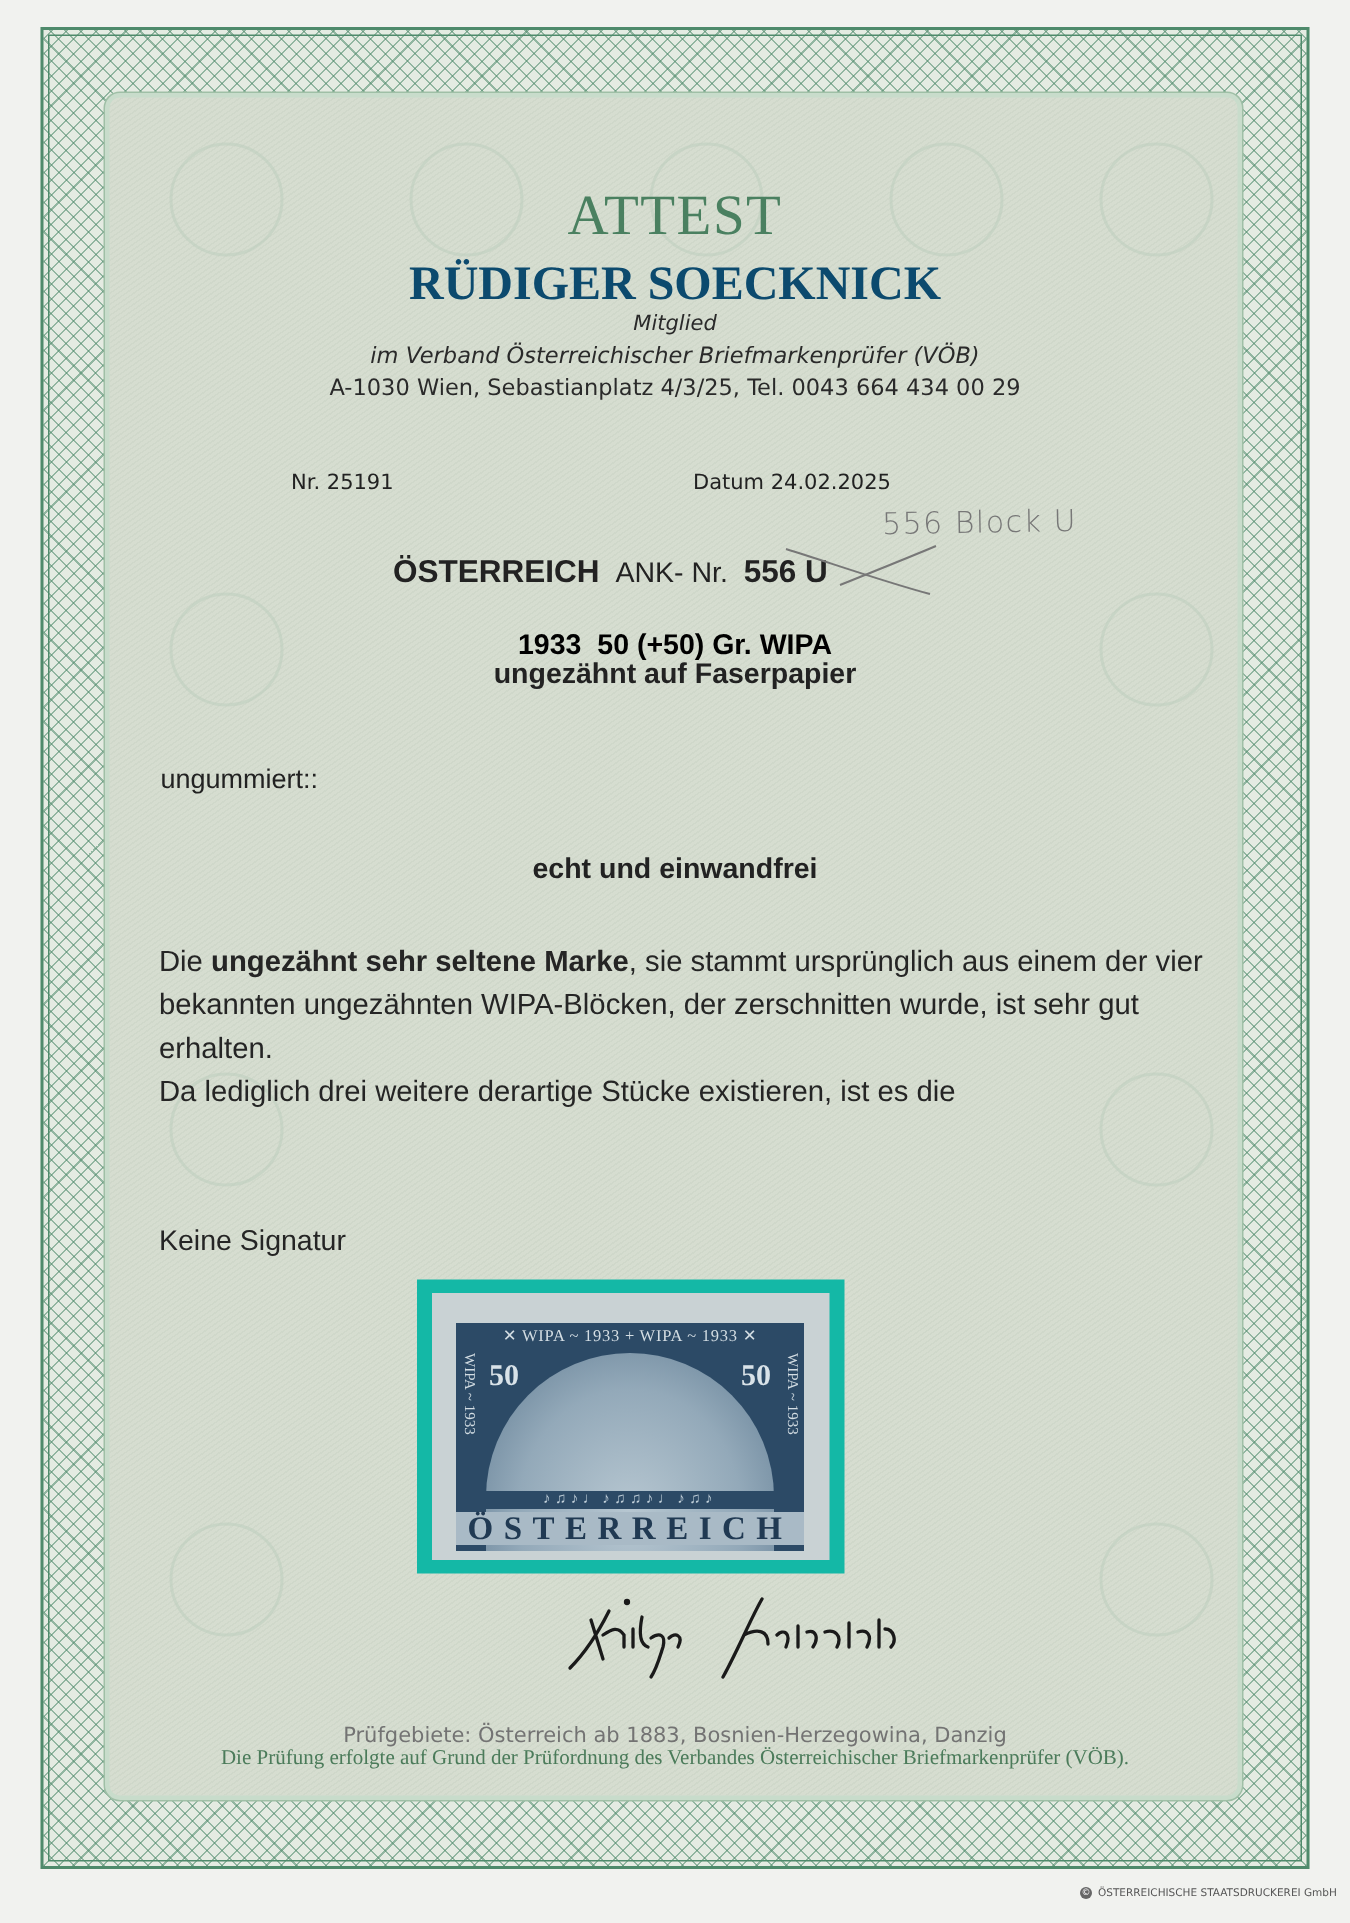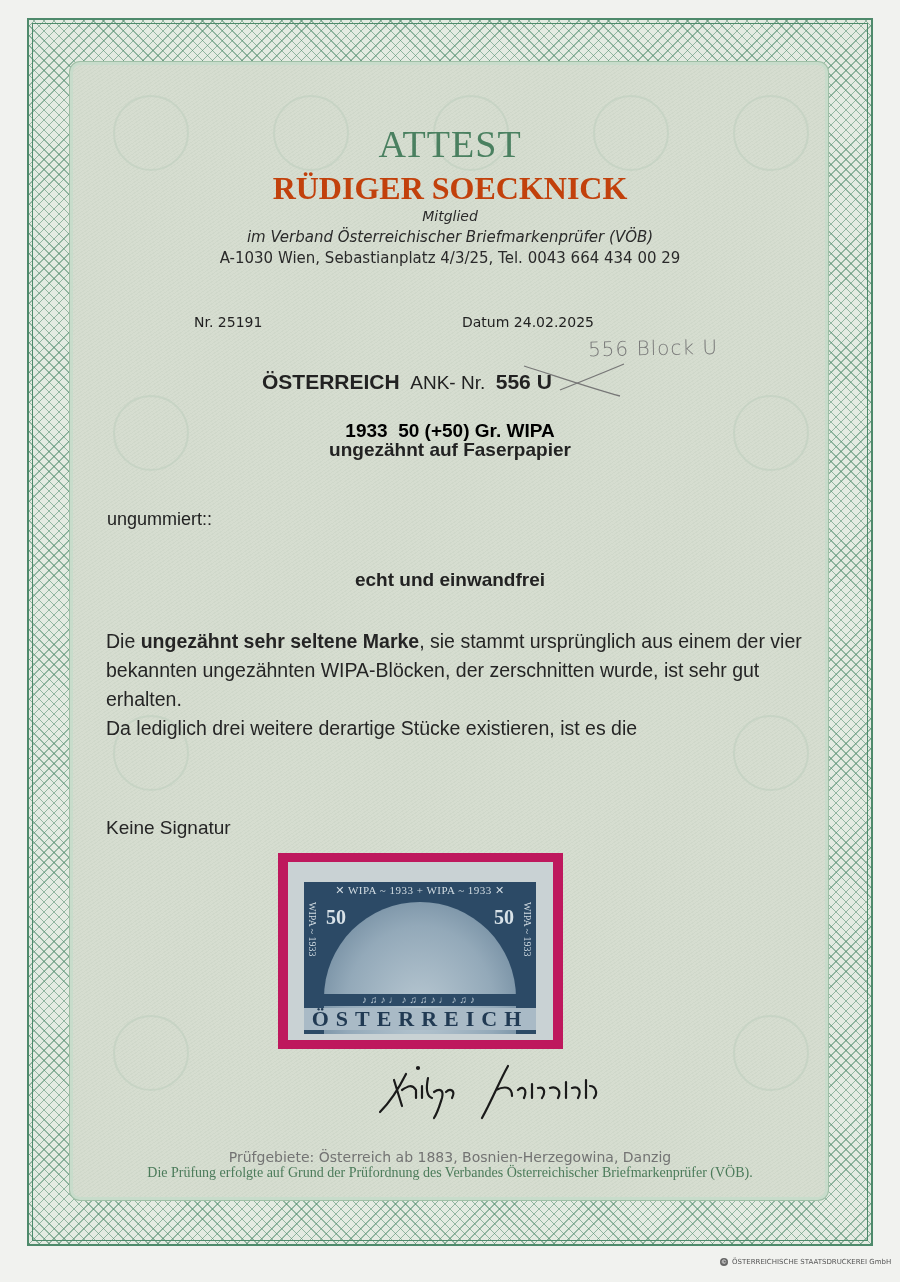--- a/index.html
+++ b/index.html
@@ -25,39 +25,39 @@
   }
   .wm {
     position:absolute; width:76px; height:76px; border-radius:50%;
     border:2px solid rgba(190,205,190,0.55); box-sizing:border-box;
   }
   .txt { position:absolute; left:0; width:900px; text-align:center; color:#1e1e1e; }
   .serif { font-family:"Liberation Serif", serif; }
   .sans { font-family:"Liberation Sans", sans-serif; }
   .dj { font-family:"DejaVu Sans", sans-serif; }
   .attest { top:122px; font-size:38px; color:#4a8060; letter-spacing:1px; }
-  .name { top:170px; font-size:32px; font-weight:bold; color:#c2410c; }
+  .name { top:170px; font-size:32px; font-weight:bold; color:#0c4a6e; }
   .mitglied { top:208px; font-size:14px; font-style:italic; color:#2a2a2a; }
   .verband { top:228px; font-size:15px; font-style:italic; color:#2a2a2a; }
   .addr { top:249px; font-size:15px; color:#2a2a2a; }
   .nr { position:absolute; left:194px; top:314px; font-size:14px; color:#222; }
   .datum { position:absolute; left:462px; top:314px; font-size:14px; color:#222; }
   .hand { position:absolute; left:588px; top:336px; font-family:"DejaVu Sans", sans-serif; font-size:20px; color:#777; font-weight:300; letter-spacing:1px; transform:rotate(-1deg); }
   .country-line { position:absolute; left:262px; top:370px; font-size:19px; color:#222; white-space:nowrap; }
   .country-line b { font-size:21px; }
   .strike { position:absolute; left:520px; top:360px; width:110px; height:40px; }
   .issue { top:420px; font-size:19px; color:#000000;font-weight:bold; }
   .imperf { top:439px; font-size:19px; font-weight:bold; color:#222; }
   .ungummiert { position:absolute; left:107px; top:509px; font-size:18px; color:#222; }
   .echt { top:569px; font-size:19px; font-weight:bold; color:#222; }
   .body-text { position:absolute; left:106px; top:627px; width:700px; font-size:19.5px; line-height:29px; color:#252525; }
   .keine { position:absolute; left:106px; top:817px; font-size:19px; color:#252525; }
   .stamp-outer {
     position:absolute; left:278px; top:853px; width:285px; height:196px;
-    background:#be185d; box-sizing:border-box; padding:9px 10px;
+    background:#14b8a6; box-sizing:border-box; padding:9px 10px;
   }
   .stamp-paper { width:100%; height:100%; background:#c9d2d4; position:relative; }
   .stamp-design {
     position:absolute; left:16px; top:20px; width:232px; height:152px; background:#2c4a66; overflow:hidden;
   }
   .stamp-arch {
     position:absolute; left:20px; top:20px; width:192px; height:180px;
     background:radial-gradient(ellipse at 50% 60%, #b7c7d1 0%, #93a9b9 55%, #5f7b92 100%);
     border-radius:96px 96px 0 0;
   }

